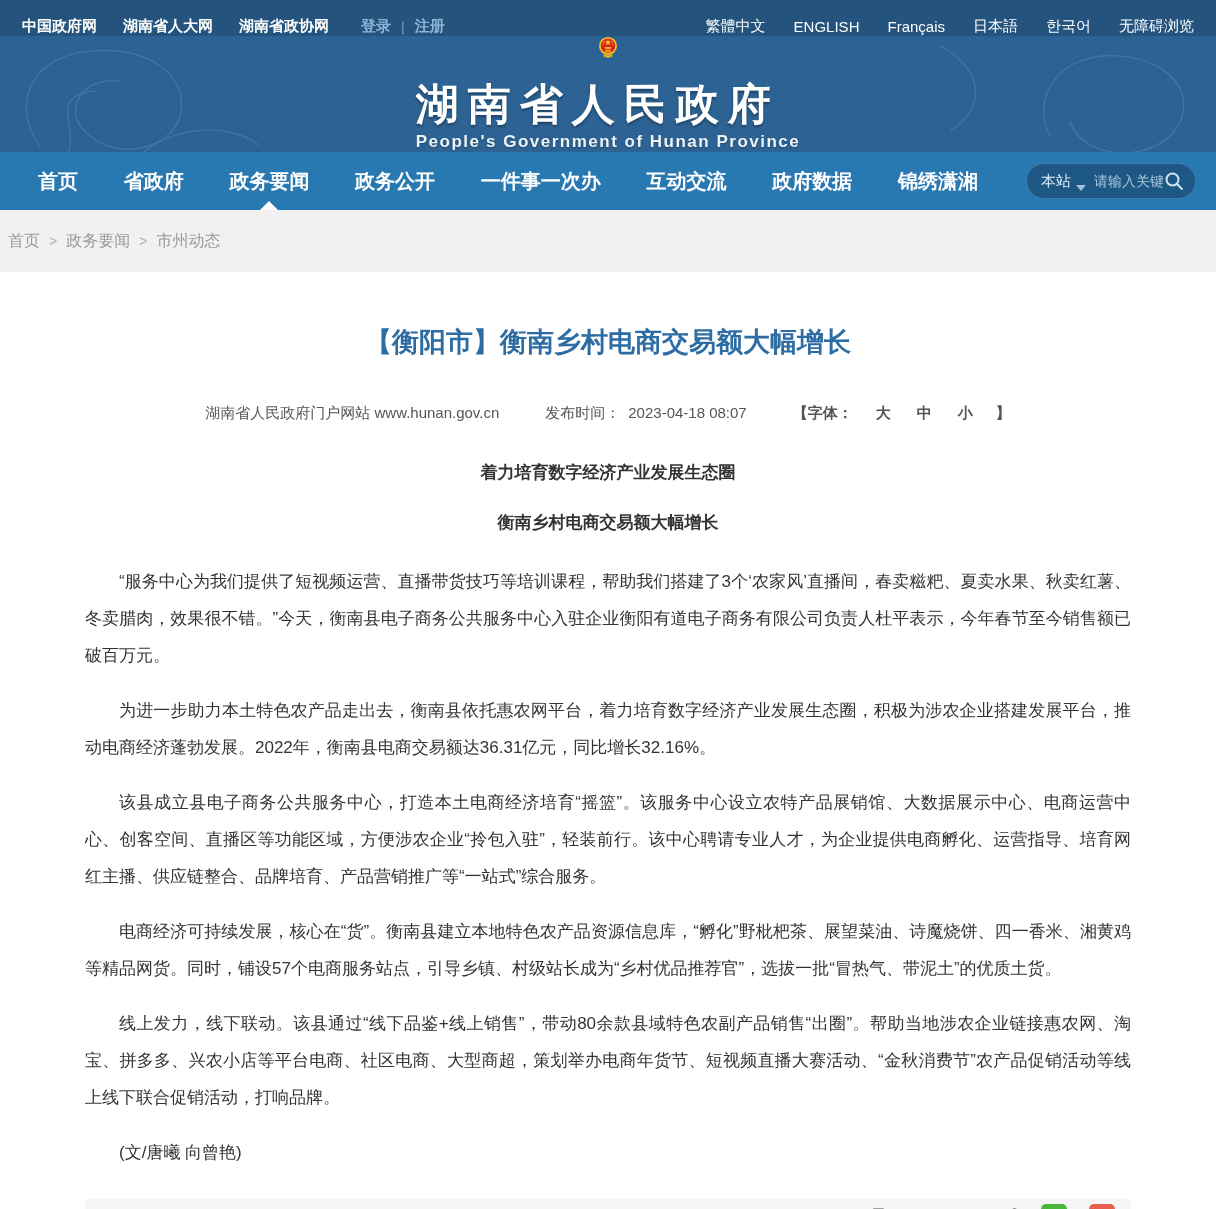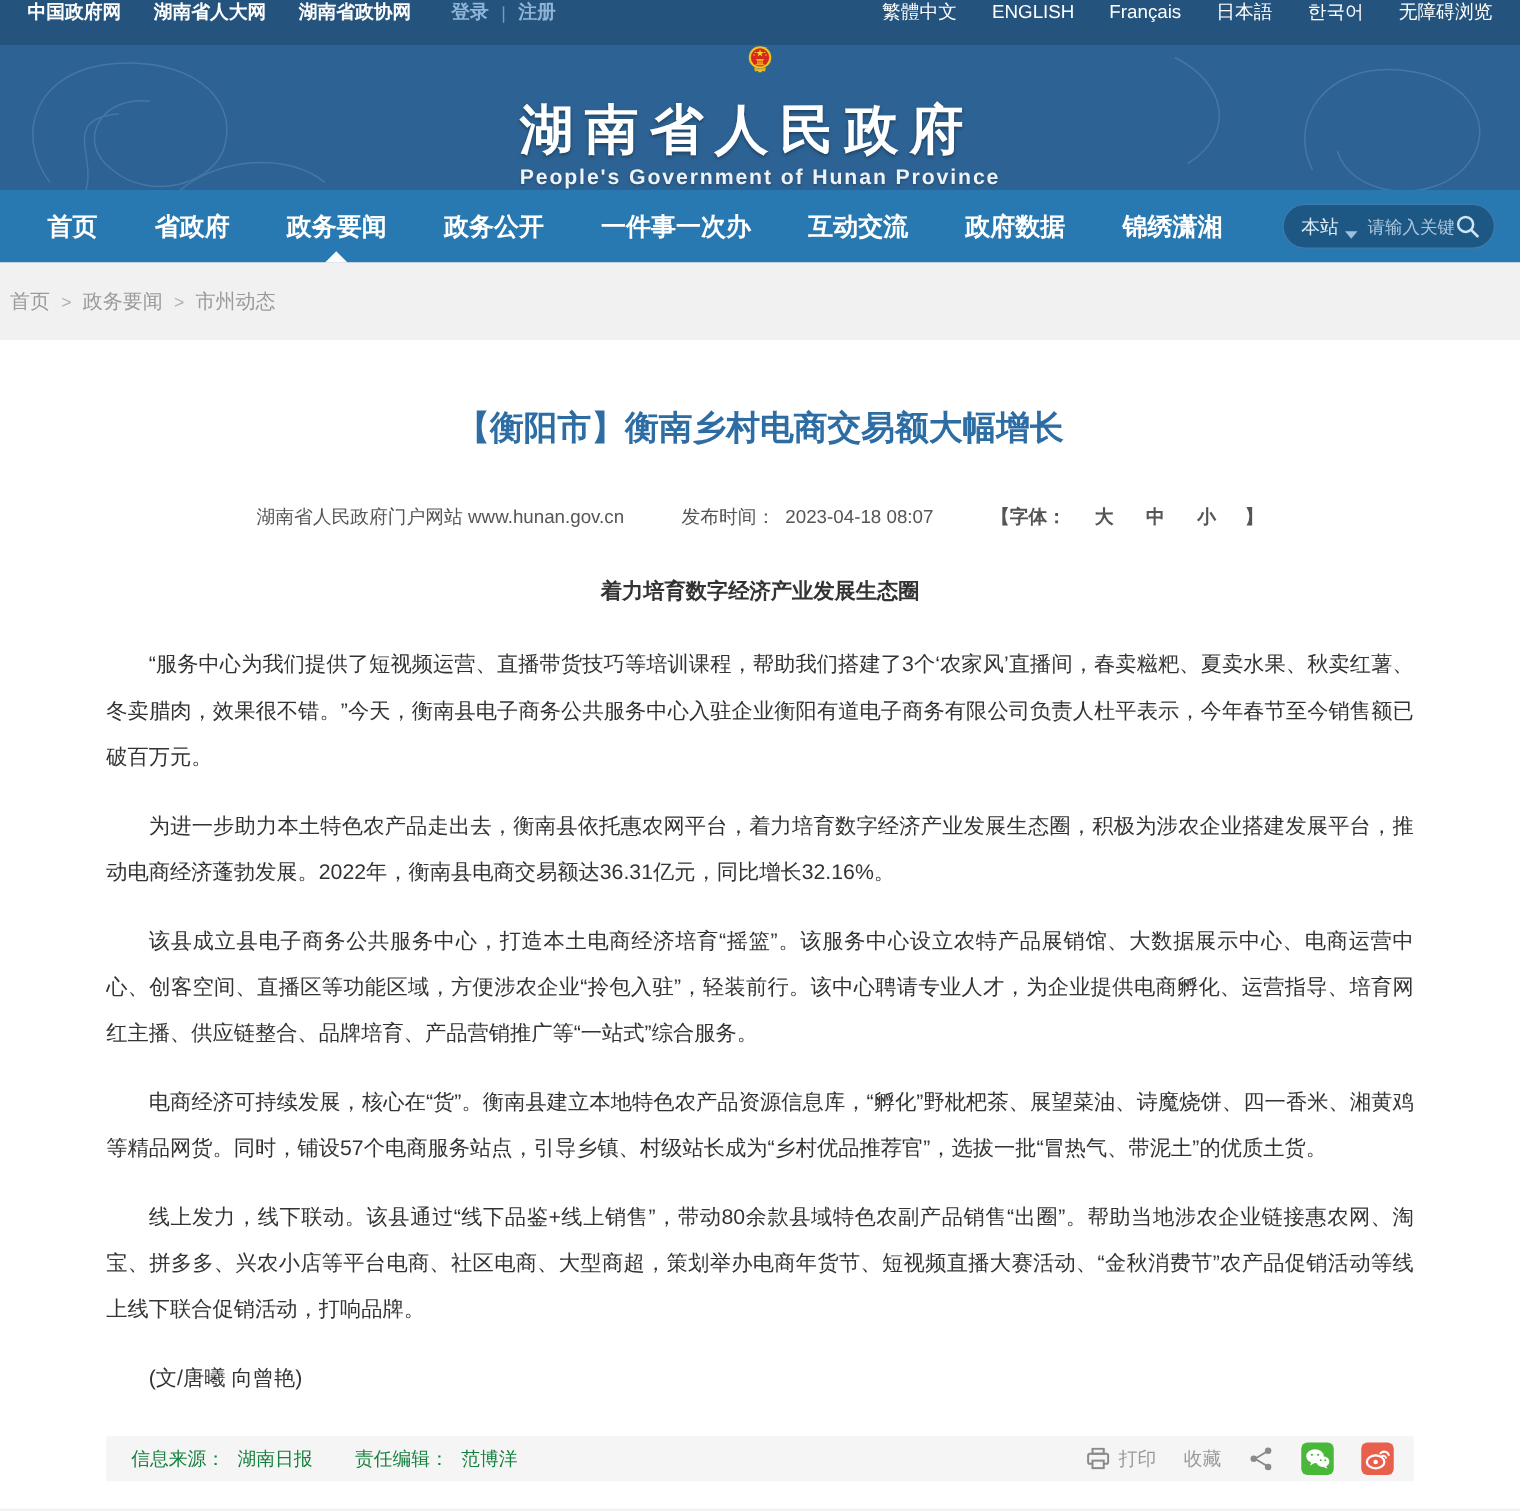--- a/index.html
+++ b/index.html
@@ -1,20 +1,20 @@
 <!DOCTYPE html>
 <html><head>
 <meta charset="utf-8">
 <style>
   * { margin:0; padding:0; box-sizing:border-box; }
   html,body { width:1216px; background:#f1f1f1; font-family:"Liberation Sans","DejaVu Sans",sans-serif; }
   .page { width:1216px; }
 
   
-  .topbar { height:36px; background:#24547d; display:flex; align-items:flex-start; justify-content:space-between; padding:0 22px; }
+  .topbar { height:36px; background:#24547d; display:flex; align-items:flex-end; justify-content:space-between; padding:0 22px; }
   .topbar a { text-decoration:none; cursor:pointer; }
   .topbar-left { display:flex; align-items:center; gap:26px; }
   .topbar-left a { color:#fdfdfd; font-size:15px; font-weight:bold; }
   .login-reg { display:flex; align-items:center; gap:10px; margin-left:6px; }
   .login-reg a { color:#8fb4d8; font-size:15px; font-weight:bold; }
   .login-reg .sep { color:#6f9ec5; font-size:14px; }
   .topbar-right { display:flex; align-items:center; gap:28px; }
   .topbar-right a { color:#ffffff; font-size:15px; }
 
   
@@ -177,20 +177,21 @@
       <span class="font-sizer">
         <span>【字体：</span>
         <a>大</a>
         <a>中</a>
         <a>小</a>
         <span>】</span>
       </span>
     </div>
 
     <h2 class="subtitle subtitle1">着力培育数字经济产业发展生态圈</h2>
+    <h2 class="subtitle subtitle2">衡南乡村电商交易额大幅增长</h2>
 
     <div class="body-text">
       <p>“服务中心为我们提供了短视频运营、直播带货技巧等培训课程，帮助我们搭建了3个‘农家风’直播间，春卖糍粑、夏卖水果、秋卖红薯、冬卖腊肉，效果很不错。”今天，衡南县电子商务公共服务中心入驻企业衡阳有道电子商务有限公司负责人杜平表示，今年春节至今销售额已破百万元。</p>
       <p>为进一步助力本土特色农产品走出去，衡南县依托惠农网平台，着力培育数字经济产业发展生态圈，积极为涉农企业搭建发展平台，推动电商经济蓬勃发展。2022年，衡南县电商交易额达36.31亿元，同比增长32.16%。</p>
       <p>该县成立县电子商务公共服务中心，打造本土电商经济培育“摇篮”。该服务中心设立农特产品展销馆、大数据展示中心、电商运营中心、创客空间、直播区等功能区域，方便涉农企业“拎包入驻”，轻装前行。该中心聘请专业人才，为企业提供电商孵化、运营指导、培育网红主播、供应链整合、品牌培育、产品营销推广等“一站式”综合服务。</p>
       <p>电商经济可持续发展，核心在“货”。衡南县建立本地特色农产品资源信息库，“孵化”野枇杷茶、展望菜油、诗魔烧饼、四一香米、湘黄鸡等精品网货。同时，铺设57个电商服务站点，引导乡镇、村级站长成为“乡村优品推荐官”，选拔一批“冒热气、带泥土”的优质土货。</p>
       <p>线上发力，线下联动。该县通过“线下品鉴+线上销售”，带动80余款县域特色农副产品销售“出圈”。帮助当地涉农企业链接惠农网、淘宝、拼多多、兴农小店等平台电商、社区电商、大型商超，策划举办电商年货节、短视频直播大赛活动、“金秋消费节”农产品促销活动等线上线下联合促销活动，打响品牌。</p>
       <p class="byline">(文/唐曦 向曾艳)</p>
     </div>
 

